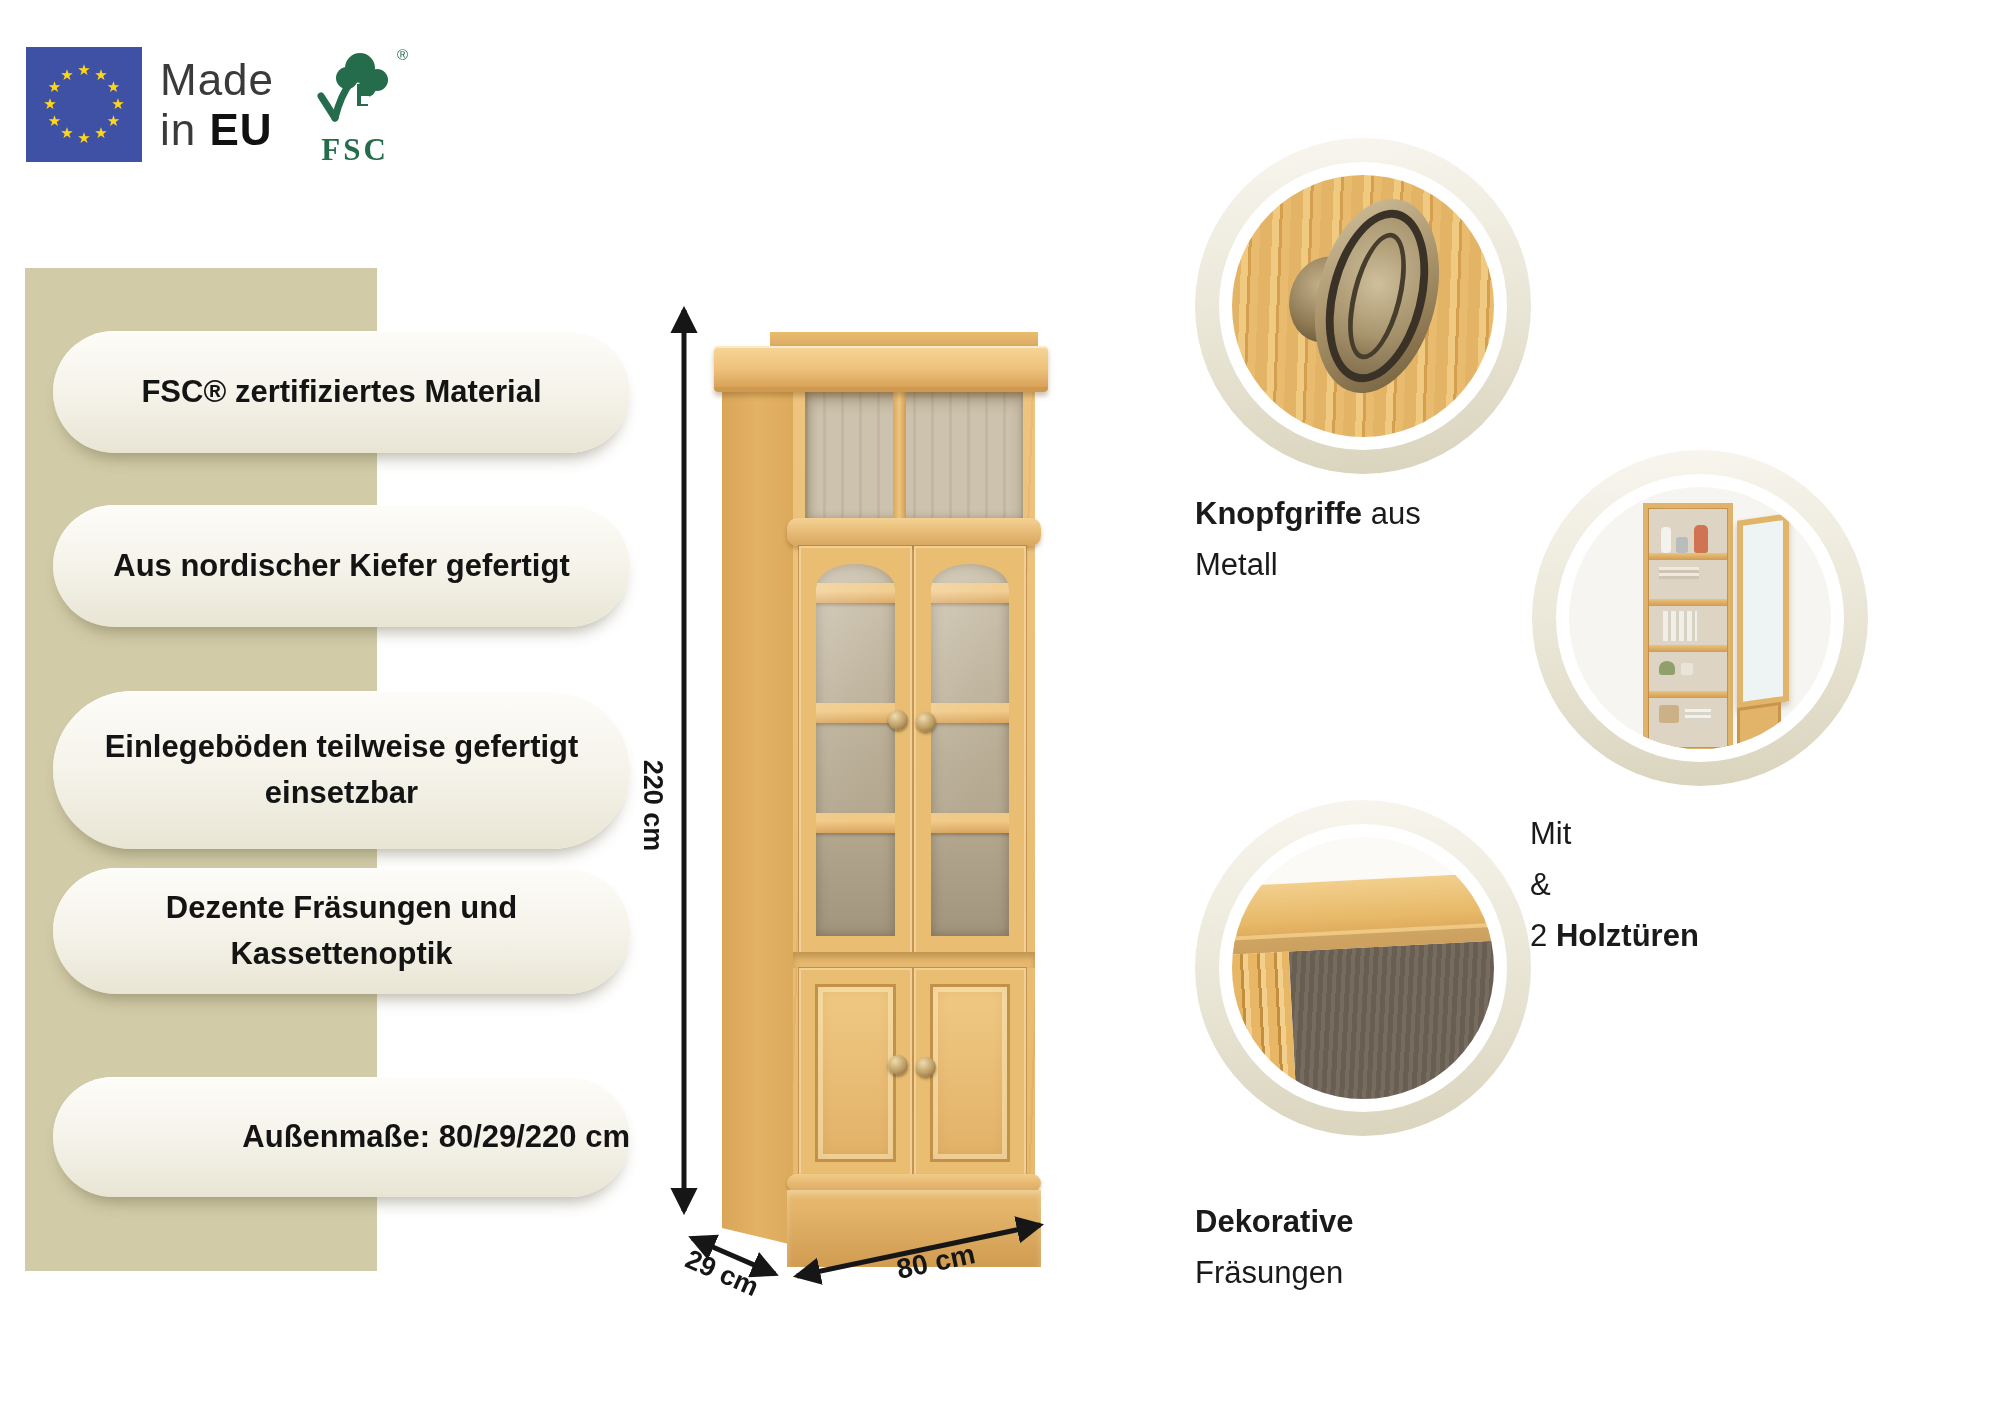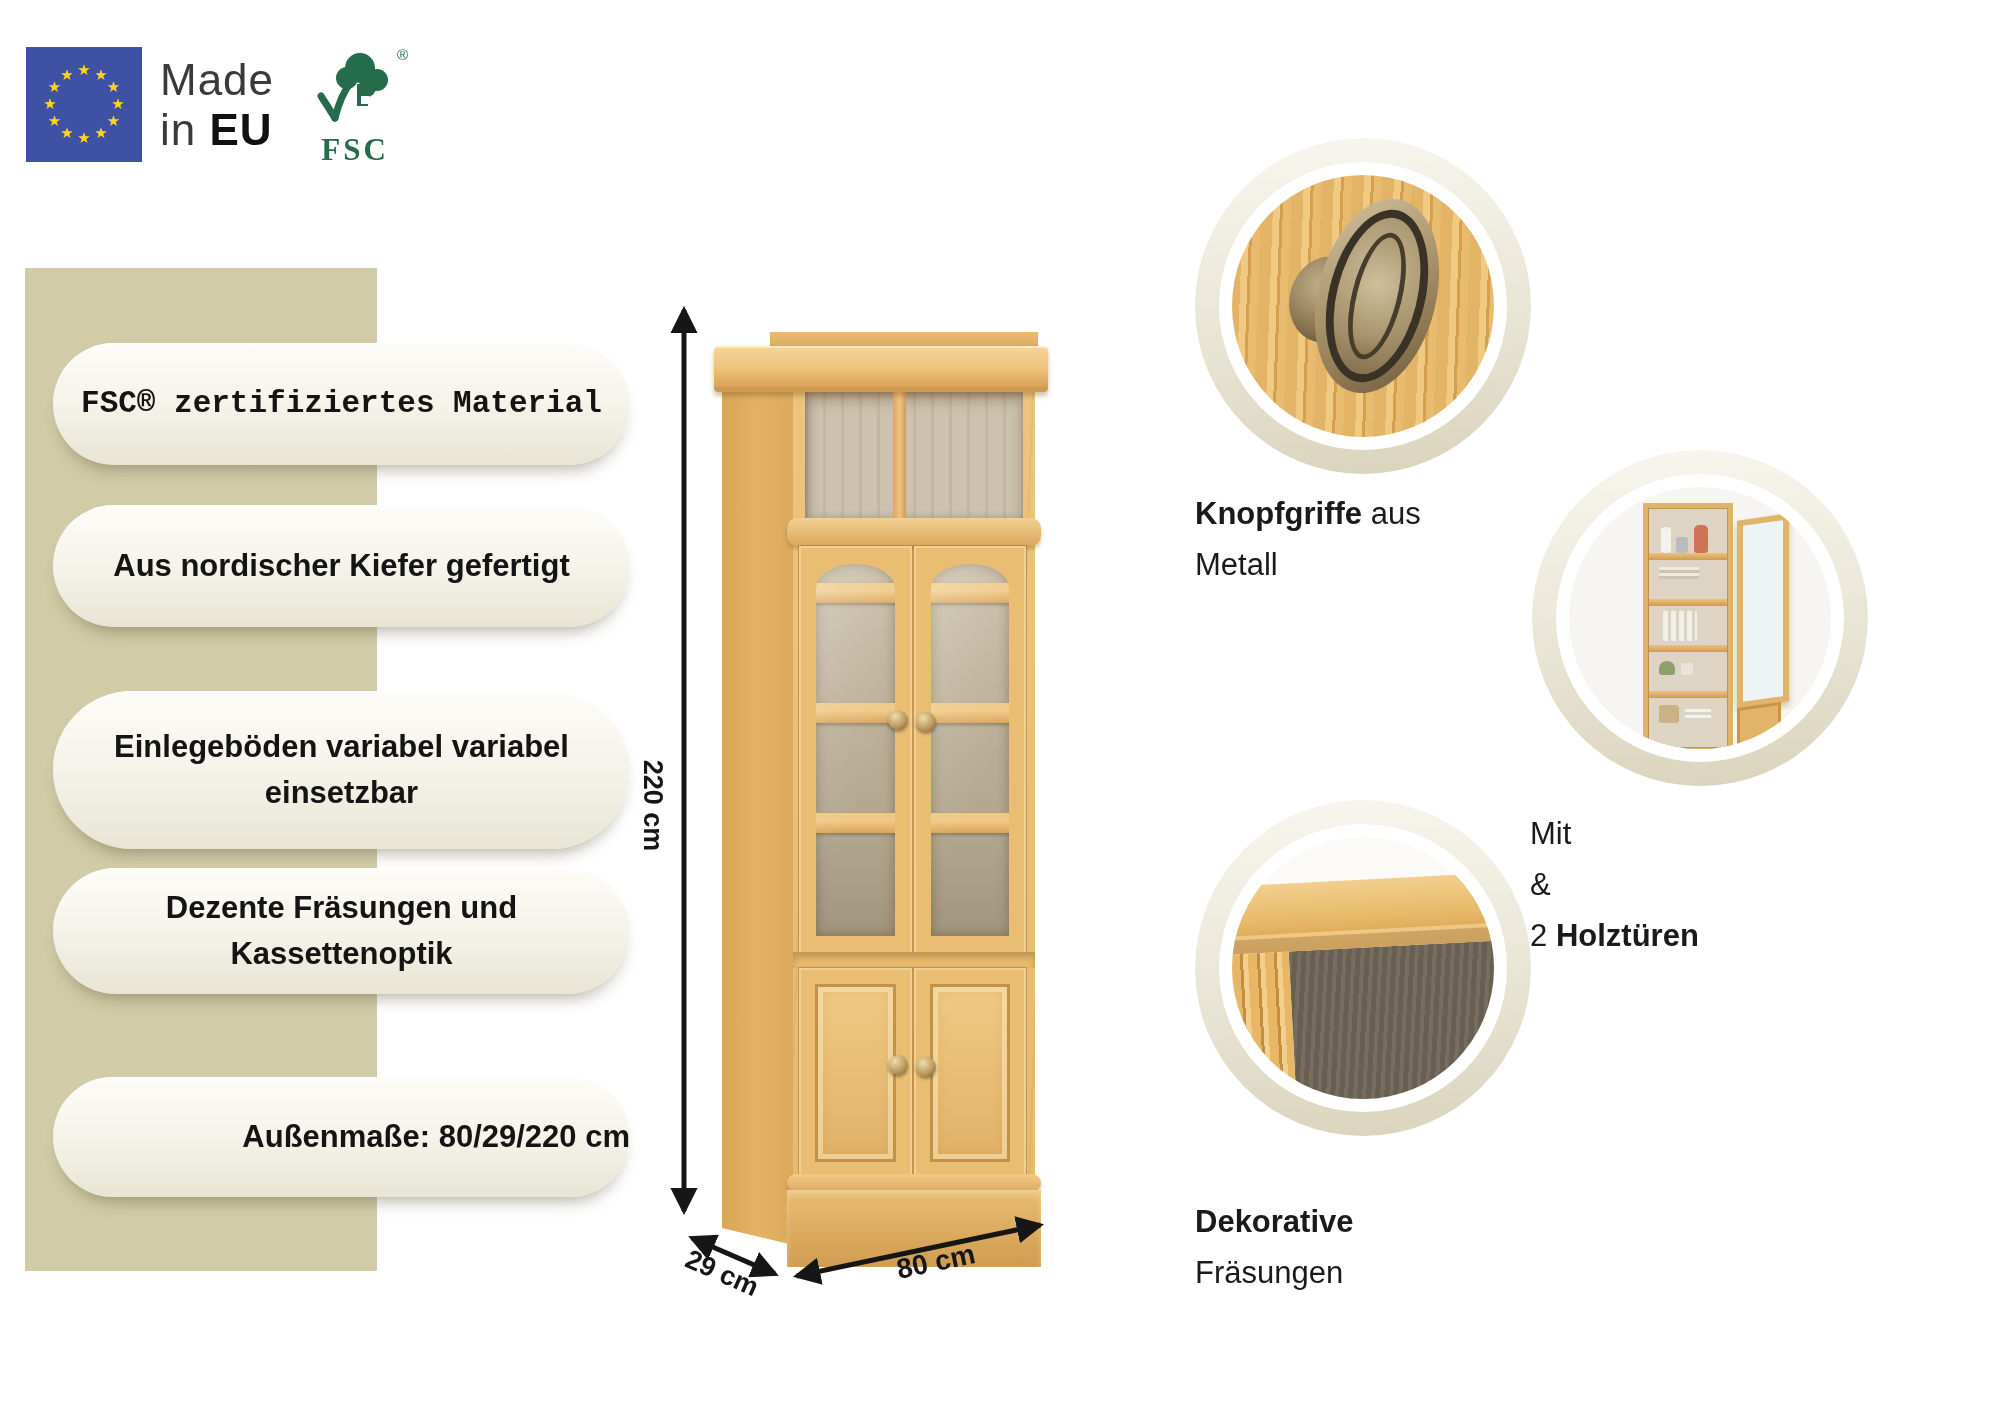--- a/index.html
+++ b/index.html
@@ -22,21 +22,21 @@
   
   .band { left:25px; top:268px; width:352px; height:1003px; background:#d2cba7; position:absolute; }
   .pill {
     position:absolute; left:53px; width:577px; border-radius:999px;
     background:linear-gradient(180deg,#fdfcf8 0%, #f4f2e8 55%, #e8e5d4 100%);
     box-shadow:0 12px 16px -8px rgba(90,85,55,.45), inset 0 1px 0 rgba(255,255,255,.9);
     display:flex; flex-direction:column; justify-content:center; align-items:center;
     font-size:31px; font-weight:bold; color:#141414; line-height:46px; text-align:center;
   }
   .pill div:empty { display:none; }
-  .pill-1 { top:343px; height:122px;font-family:Liberation Mono, monospace; }
+  .pill-1 { top:331px; height:122px; }
   .pill-2 { top:505px; height:122px; }
   .pill-3 { top:691px; height:158px; }
   .pill-4 { top:868px; height:126px; }
   .pill-5 { top:1077px; height:120px;align-items:flex-end; }
 
   
   .dim { position:absolute; font-weight:bold; font-size:27px; color:#161616; width:100px; text-align:center; }
   .dim-h { left:602px; top:790px; transform:rotate(90deg); }
   .dim-d { left:672px; top:1258px; transform:rotate(24deg); }
   .dim-w { left:886px; top:1246px; transform:rotate(-12deg); font-size:28px; }
@@ -182,21 +182,21 @@
 <div class="band"></div>
 <div class="pill pill-1">
   <div>FSC® zertifiziertes Material</div>
 
 </div>
 <div class="pill pill-2">
   <div>Aus nordischer Kiefer gefertigt</div>
 
 </div>
 <div class="pill pill-3">
-  <div>Einlegeböden variabel variabel</div>
+  <div>Einlegeböden teilweise gefertigt</div>
   <div>einsetzbar</div>
 </div>
 <div class="pill pill-4">
   <div>Dezente Fräsungen und</div>
   <div>Kassettenoptik</div>
 </div>
 <div class="pill pill-5">
   <div>Außenmaße: 80/29/220 cm</div>
 
 </div>

